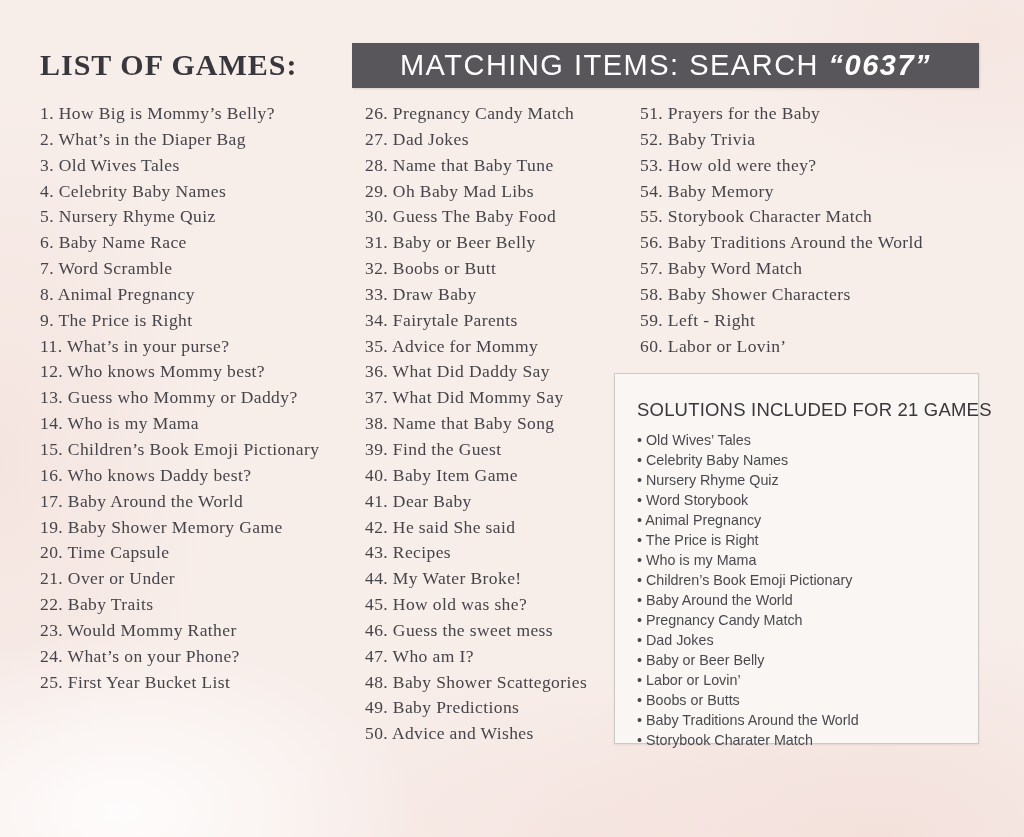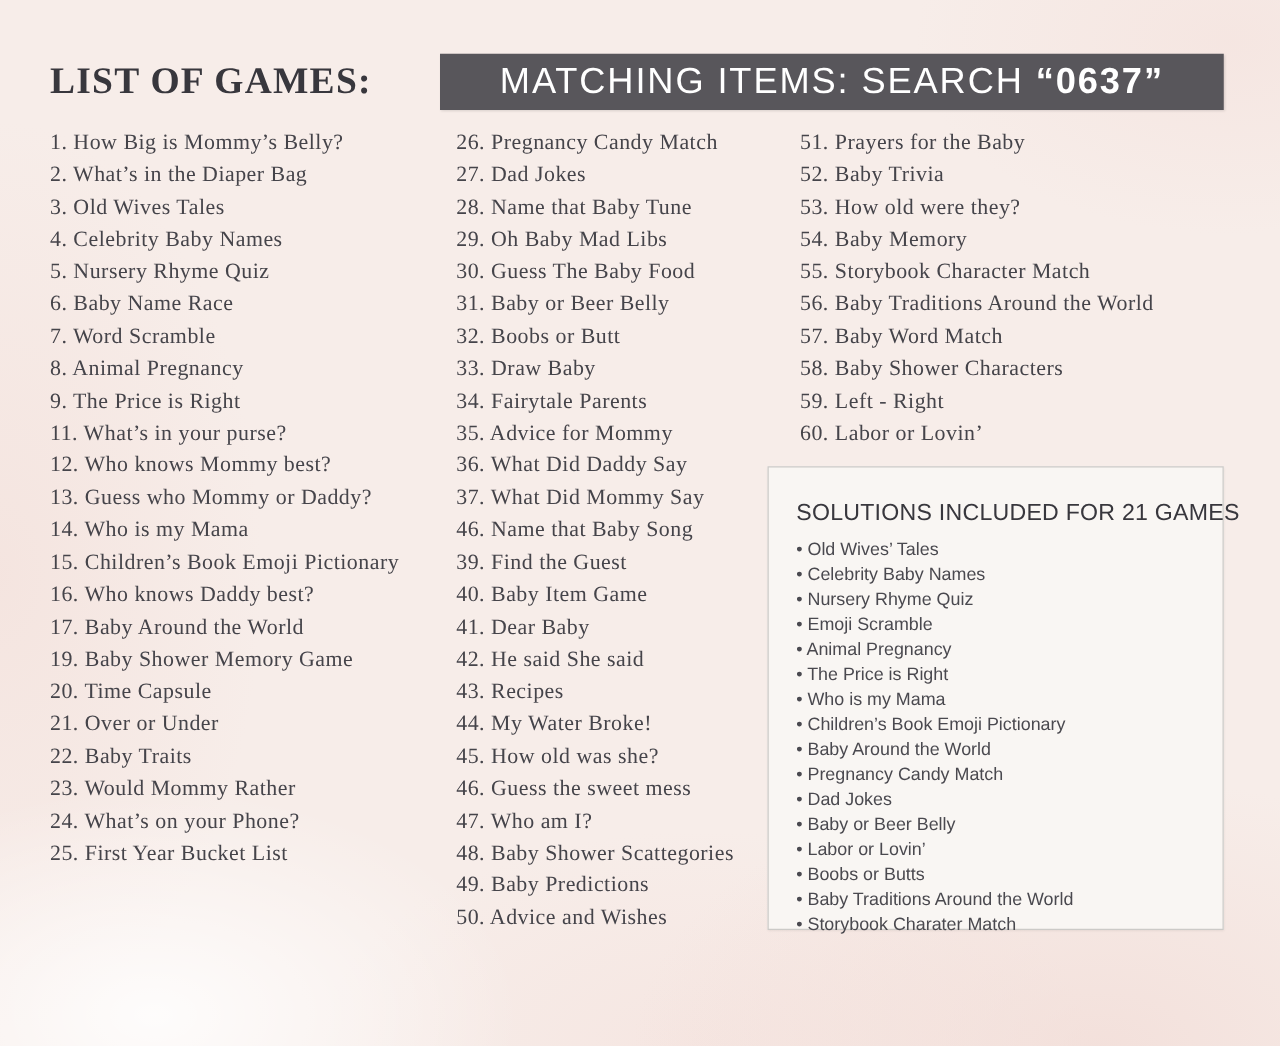--- a/index.html
+++ b/index.html
@@ -24,21 +24,21 @@
   }
   .banner{
     position:absolute;left:352px;top:43px;width:627px;height:45px;
     background:var(--banner_bg,#58565b);
     color:var(--banner_text,#ffffff);
     font-family:"Liberation Sans", sans-serif;
     font-size:29px;line-height:45px;letter-spacing:1.5px;
     text-align:center;white-space:nowrap;
     box-shadow:1px 1px 2px rgba(0,0,0,0.12);
   }
-  .banner .code{font-weight:700;}
+  .banner .code{font-weight:700;font-style:italic;}
   .games-col{
     position:absolute;top:101px;
     font-size:17.5px;line-height:25.85px;letter-spacing:0.4px;
     color:var(--list_text,#45444a);
   }
   .col1{left:40px;}
   .col2{left:365px;}
   .col3{left:640px;}
   .game-item{white-space:nowrap;}
   .solutions{
@@ -108,21 +108,21 @@
       <div class="game-item">28. Name that Baby Tune</div>
       <div class="game-item">29. Oh Baby Mad Libs</div>
       <div class="game-item">30. Guess The Baby Food</div>
       <div class="game-item">31. Baby or Beer Belly</div>
       <div class="game-item">32. Boobs or Butt</div>
       <div class="game-item">33. Draw Baby</div>
       <div class="game-item">34. Fairytale Parents</div>
       <div class="game-item">35. Advice for Mommy</div>
       <div class="game-item">36. What Did Daddy Say</div>
       <div class="game-item">37. What Did Mommy Say</div>
-      <div class="game-item">46. Name that Baby Song</div>
+      <div class="game-item">38. Name that Baby Song</div>
       <div class="game-item">39. Find the Guest</div>
       <div class="game-item">40. Baby Item Game</div>
       <div class="game-item">41. Dear Baby</div>
       <div class="game-item">42. He said She said</div>
       <div class="game-item">43. Recipes</div>
       <div class="game-item">44. My Water Broke!</div>
       <div class="game-item">45. How old was she?</div>
       <div class="game-item">46. Guess the sweet mess</div>
       <div class="game-item">47. Who am I?</div>
       <div class="game-item">48. Baby Shower Scattegories</div>
@@ -143,21 +143,21 @@
       <div class="game-item">60. Labor or Lovin’</div>
     </div>
 
   <div class="solutions">
     <div class="sol-title">SOLUTIONS INCLUDED FOR 21 GAMES</div>
     <div class="sol-cols">
       <div class="sol-col sol-col-1">
           <div class="sol-item">Old Wives’ Tales</div>
           <div class="sol-item">Celebrity Baby Names</div>
           <div class="sol-item">Nursery Rhyme Quiz</div>
-          <div class="sol-item">Emoji Scramble</div>
+          <div class="sol-item">Word Storybook</div>
           <div class="sol-item">Animal Pregnancy</div>
           <div class="sol-item">The Price is Right</div>
           <div class="sol-item">Who is my Mama</div>
           <div class="sol-item">Children’s Book Emoji Pictionary</div>
           <div class="sol-item">Baby Around the World</div>
           <div class="sol-item">Pregnancy Candy Match</div>
           <div class="sol-item">Dad Jokes</div>
           <div class="sol-item">Baby or Beer Belly</div>
           <div class="sol-item">Labor or Lovin’</div>
           <div class="sol-item">Boobs or Butts</div>

